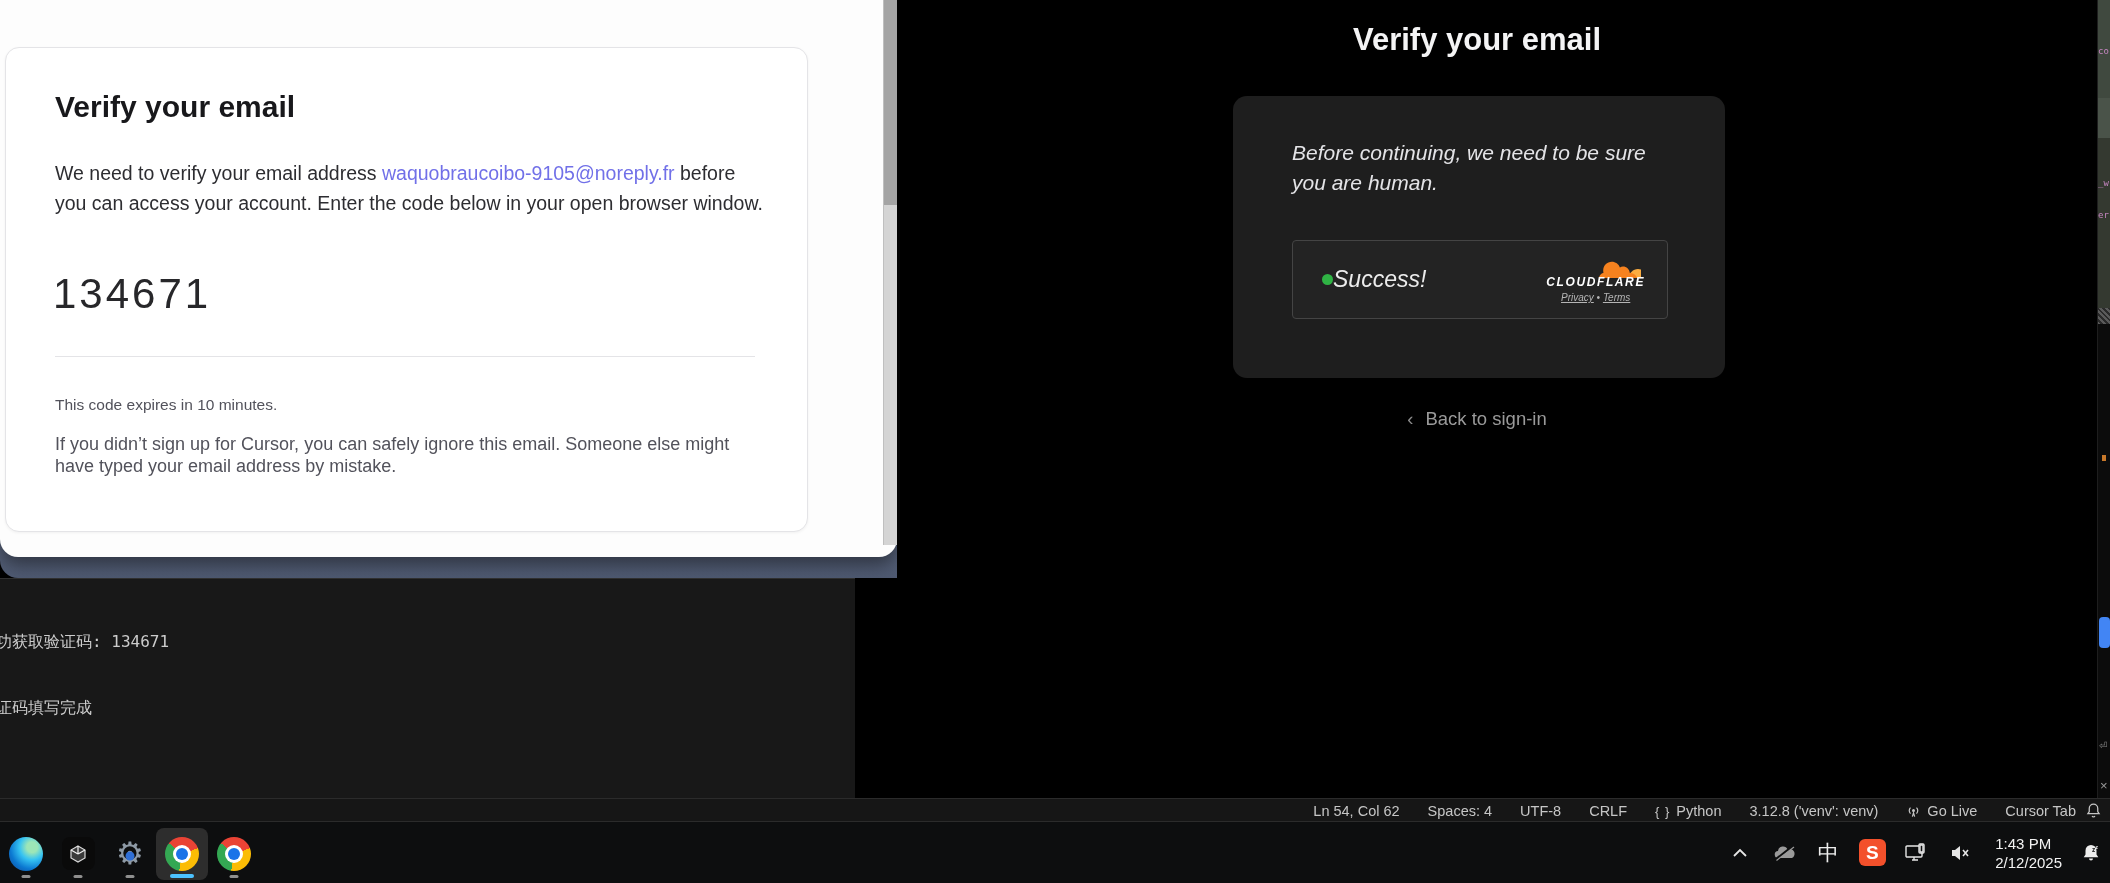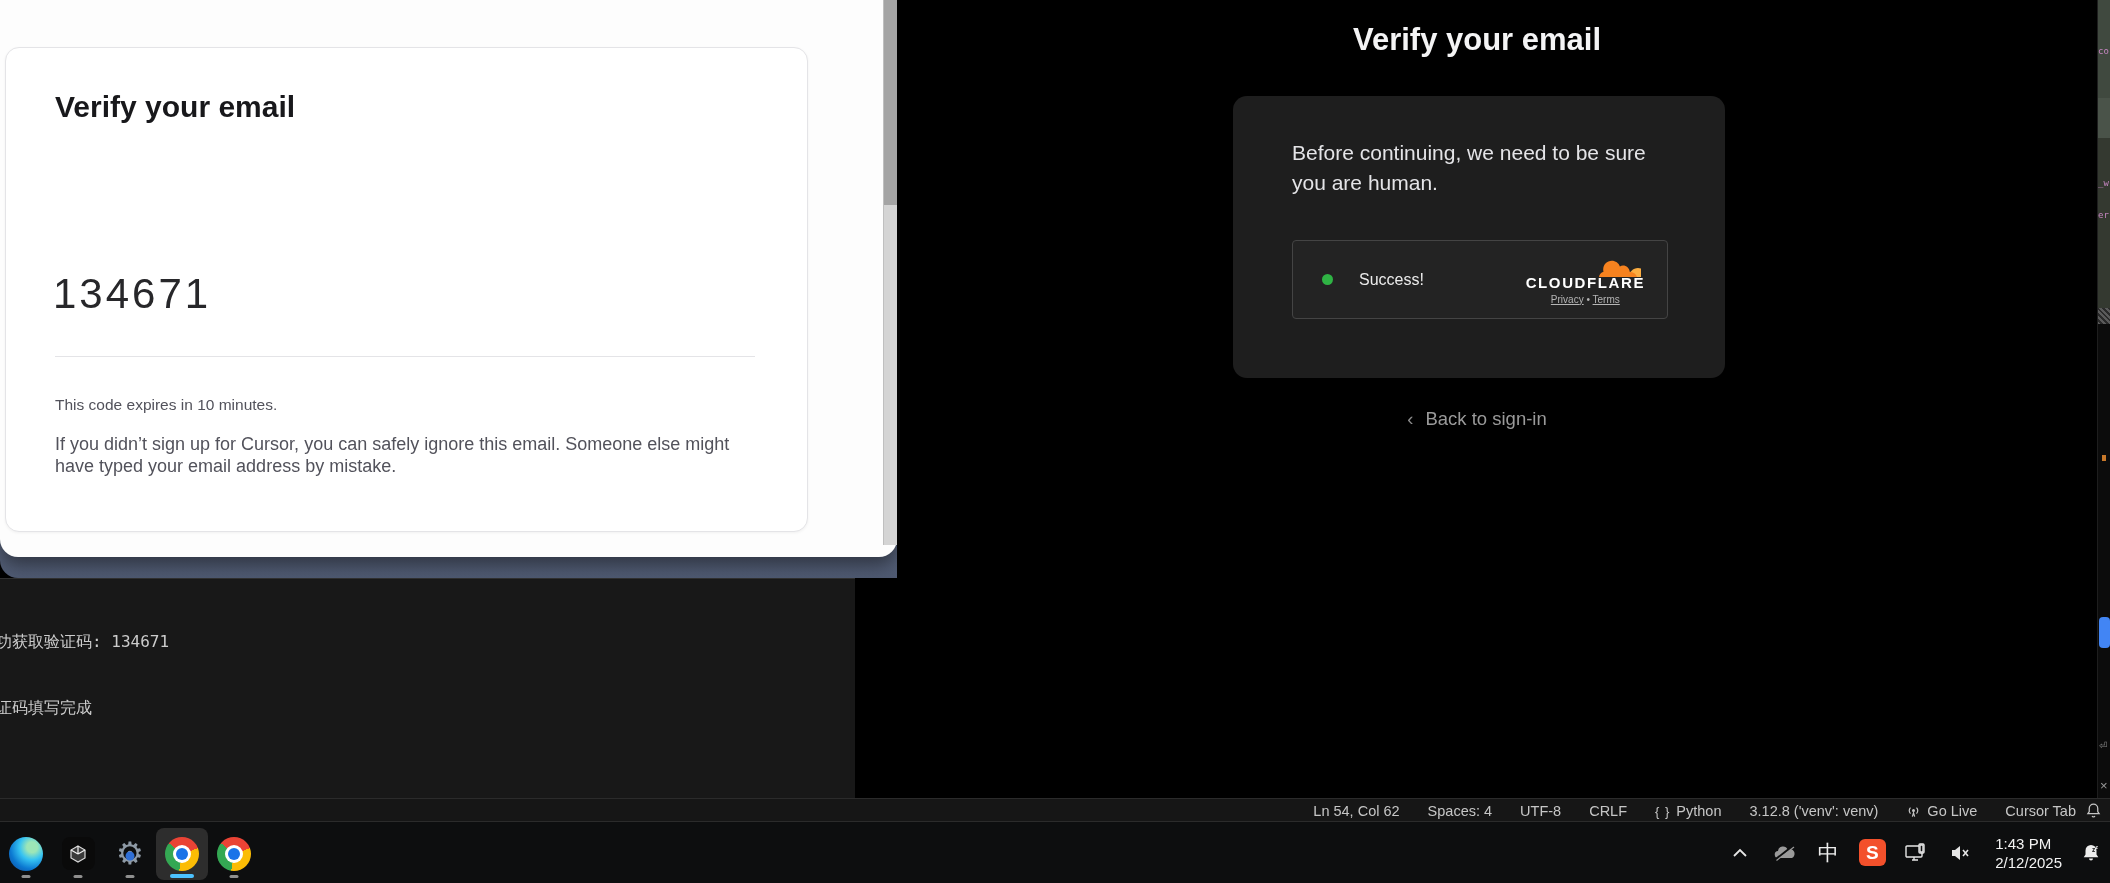--- a/index.html
+++ b/index.html
@@ -27,30 +27,30 @@
     letter-spacing:3px;color:#27272a;text-align:right;}
   .email-divider{position:absolute;left:49px;top:308px;width:700px;height:0;border-top:1px solid #e4e4e7;}
   .email-note1{position:absolute;left:49px;top:348px;font-size:15.5px;color:#52525b;}
   .email-note2{position:absolute;left:49px;top:385px;width:700px;font-size:18px;line-height:22px;color:#52525b;}
 
   
   .verify-page{position:absolute;left:897px;top:0;width:1200px;height:798px;background:#000;}
   .verify-title{position:absolute;left:0;top:22px;width:1160px;text-align:center;
     font-size:31px;font-weight:700;color:#f4f4f5;}
   .verify-card{position:absolute;left:336px;top:96px;width:492px;height:282px;
-    background:#1e1e1e;border-radius:14px;}
+    background:#1e1e1e;border-radius:14px;font-style:italic;}
   .verify-prompt{position:absolute;left:59px;top:42px;width:376px;
     font-size:21px;line-height:30px;color:#e4e4e7;}
   .turnstile{position:absolute;left:59px;top:144px;width:374px;height:77px;background:#232323;
     border:1px solid #444444;border-radius:4px;display:flex;align-items:center;}
   .ts-dot{width:11px;height:11px;border-radius:50%;background:#2fb344;margin-left:29px;flex:0 0 auto;}
-  .ts-status{margin-left:26px;font-size:16px;color:#ececec;}
+  .ts-status{font-size:23px;color:#ececec;}
   .ts-brandcol{margin-left:auto;margin-right:22px;display:flex;flex-direction:column;align-items:center;}
   .ts-cloud{align-self:flex-end;margin-right:4px;margin-bottom:-4px;}
-  .ts-brand{font-size:15px;font-weight:800;letter-spacing:1.6px;color:#ffffff;}
+  .ts-brand{font-size:12px;font-weight:800;letter-spacing:1.6px;color:#ffffff;}
   .ts-links{margin-top:3px;font-size:10px;color:#b5b5b5;}
   .ts-links a{color:#b5b5b5;text-decoration:underline;}
   .back-row{position:absolute;left:0;top:408px;width:1160px;text-align:center;color:#9a9a9a;font-size:18.5px;}
   .back-chevron{margin-right:12px;color:#8f8f8f;}
 
   
   .terminal{position:absolute;left:0;top:578px;width:855px;height:220px;background:#181818;
     border-top:1px solid #2f2f2f;}
   .term-lines{position:absolute;left:-4px;top:8px;font-family:"DejaVu Sans Mono",monospace;
     font-size:16px;line-height:22px;color:#cccccc;white-space:pre;}
@@ -116,20 +116,21 @@
 </head>
 <body>
 
 <div id="screen">
 
   <div class="slate-edge"></div>
 
   <div class="email-window">
     <div class="email-card">
       <div class="email-heading">Verify your email</div>
+      <div class="email-body"><span>We need to verify your email address </span><a href="#" class="email-link">waquobraucoibo-9105@noreply.fr</a><span> before you can access your account. Enter the code below in your open browser window.</span></div>
       <div class="email-code">134671</div>
       <div class="email-divider"></div>
       <div class="email-note1">This code expires in 10 minutes.</div>
       <div class="email-note2">If you didn’t sign up for Cursor, you can safely ignore this email. Someone else might have typed your email address by mistake.</div>
     </div>
     <div class="email-scrollbar">
       <div class="email-scroll-thumb"></div>
     </div>
   </div>
 

